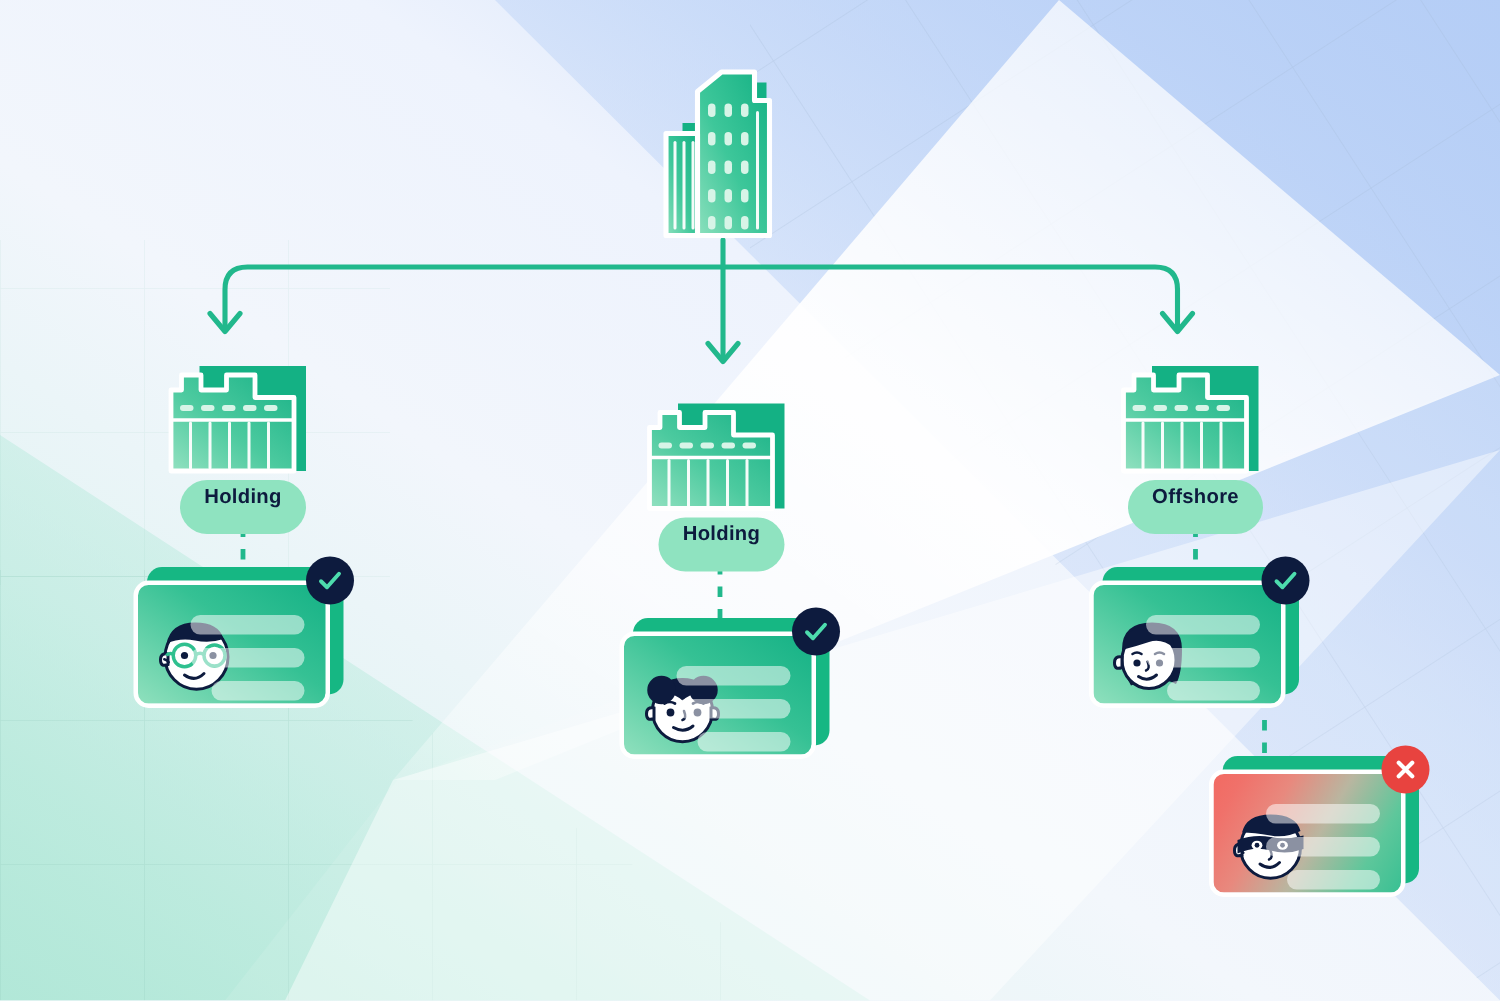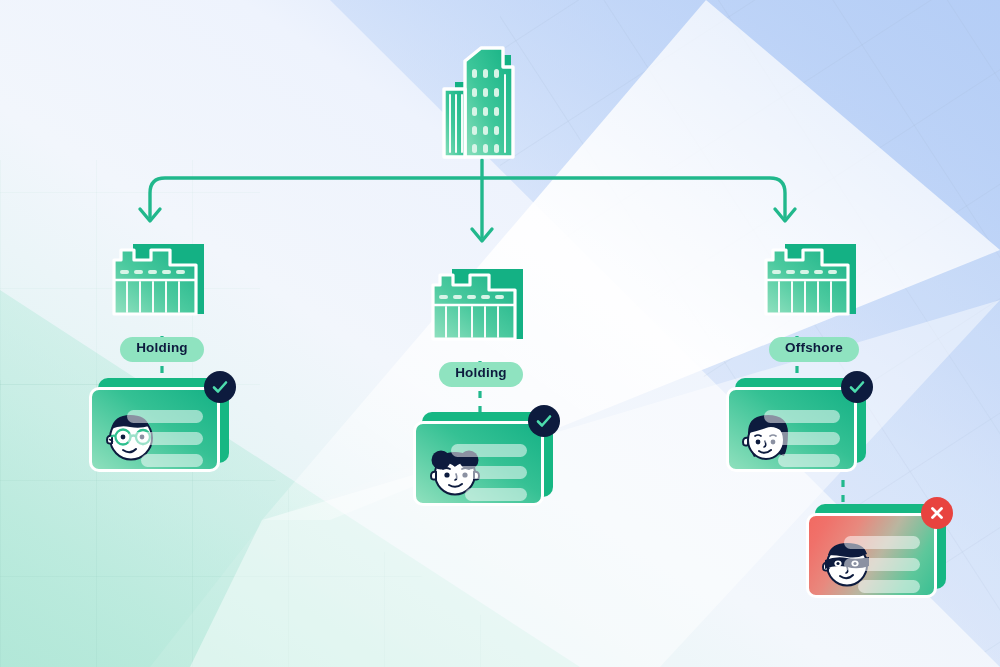--- a/index.html
+++ b/index.html
@@ -9,28 +9,28 @@
     position:relative;
     background:#f4f7fd;
   }
   #stage { position:absolute; inset:0; width:1000px; height:667px; }
   #bg { position:absolute; inset:0; }
   #diagram { position:absolute; inset:0; }
 
   
   .node { position:absolute; display:flex; flex-direction:column; align-items:center; }
   .node-label {
-    margin-top:17px;
+    margin-top:0;
     background:#8fe3c0;
     color:#0d1b3e;
     font-size:13.5px;
     font-weight:bold;
     letter-spacing:.2px;
     border-radius:999px;
-    padding:4px 16px 7px;
+    padding:4px 16px 18px;
     white-space:nowrap;
     line-height:1;
   }
 
   
   .card-wrap { position:absolute; }
   .card-back {
     position:absolute; left:9px; top:-9px;
     width:100%; height:100%;
     border-radius:10px;
@@ -251,21 +251,21 @@
         <line x1="32" y1="44" x2="32" y2="74"></line>
         <line x1="45" y1="44" x2="45" y2="74"></line>
         <line x1="58" y1="44" x2="58" y2="74"></line>
         <line x1="71" y1="44" x2="71" y2="74"></line>
       </g>
       <line x1="6" y1="42" x2="88" y2="42" stroke="#ffffff" stroke-width="2.4"></line>
     </svg>
     <span class="node-label">Holding</span>
   </div>
 
-  <div class="node" style="left:756px; top:238px; width:116px;">
+  <div class="node" style="left:739px; top:238px; width:116px;">
     <svg width="108" height="82" viewBox="0 0 108 82">
       <defs>
         <linearGradient id="whR" x1="1" y1="0" x2="0" y2="1">
           <stop offset="0%" stop-color="#19b287"></stop>
           <stop offset="55%" stop-color="#4cca9f"></stop>
           <stop offset="100%" stop-color="#92e1c0"></stop>
         </linearGradient>
       </defs>
       <path d="M25 6 H96 V76 H25 Z" fill="#14b184"></path>
       <g stroke="#ffffff" stroke-width="3.2" stroke-linejoin="round" fill="url(#whR)">

